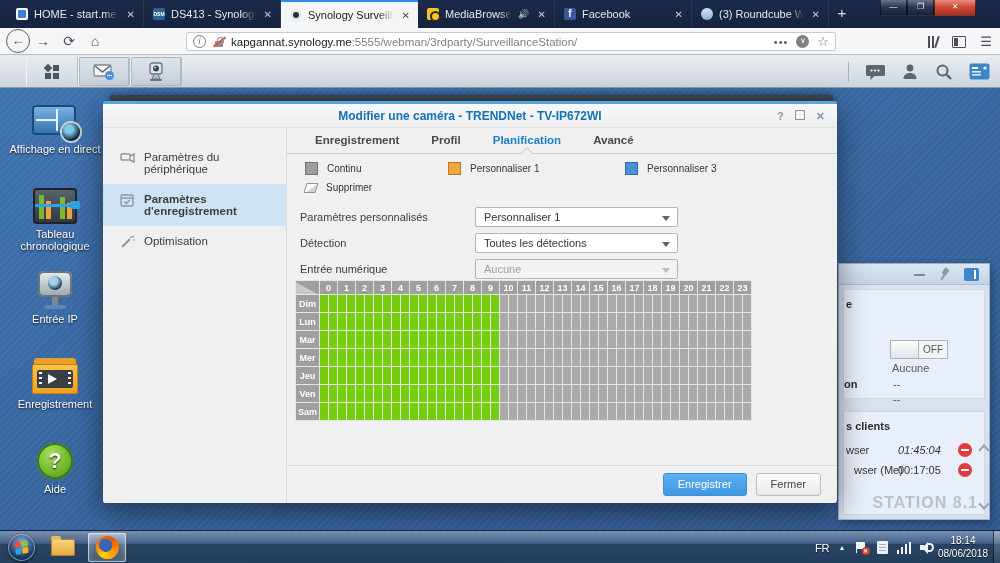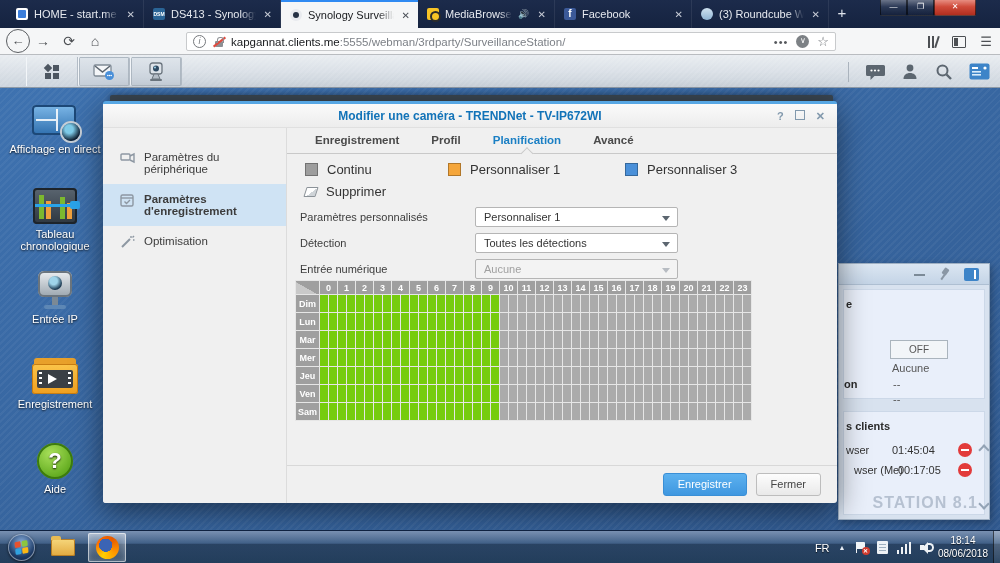--- a/index.html
+++ b/index.html
@@ -141,21 +141,21 @@
     background:linear-gradient(#dbe6f2,#c4d4e6); border-bottom:1px solid #aebfd2; }
   .ph-min { position:absolute; right:64px; top:10px; width:11px; height:2px; background:#7c8struct7; background:#7c8a97; }
   .ph-pin { position:absolute; right:38px; top:4px; width:12px; height:12px; }
   .ph-pin::before { content:""; position:absolute; left:4px; top:0; width:5px; height:7px; background:#8a97a5; border-radius:1px; transform:rotate(35deg); }
   .ph-pin::after { content:""; position:absolute; left:3px; top:6px; width:1.5px; height:6px; background:#8a97a5; transform:rotate(35deg); }
   .ph-dock { position:absolute; right:10px; top:4px; width:15px; height:13px; background:#3d84c8; border-radius:2px; }
   .ph-dock::after { content:""; position:absolute; right:3px; top:2px; bottom:2px; width:2px; background:#fff; }
   .panel-card1 { position:absolute; left:4px; right:4px; top:25px; height:110px; background:#e9effa; border:1px solid #ccd8e8; }
   .panel-card2 { position:absolute; left:4px; right:4px; top:147px; bottom:4px; background:#e9effa; border:1px solid #ccd8e8; }
   .frag-b { font-weight:bold; color:#2b2b2b; }
-  .toggle { position:absolute; left:46px; top:50px; width:58px; height:19px; border:1px solid #aab4bd; background:#f2f5f8; display:flex;flex-direction:column; }
+  .toggle { position:absolute; left:46px; top:50px; width:58px; height:19px; border:1px solid #aab4bd; background:#f2f5f8; display:flex; }
   .toggle .knob { width:28px; height:100%; background:linear-gradient(#fff,#dfe4e9); border-right:1px solid #aab4bd; }
   .toggle .lbl { flex:1; text-align:center; font-size:10px; line-height:17px; color:#555; }
   .rminus { position:absolute; width:14px; height:14px; border-radius:50%; background:#e23b3b; }
   .rminus::after { content:""; position:absolute; left:3px; top:6px; width:8px; height:2px; background:#fff; }
   .chev { position:absolute; width:8px; height:8px; border-right:2px solid #93a3b5; border-bottom:2px solid #93a3b5; }
   .chev.up { transform:rotate(-135deg); }
   .chev.down { transform:rotate(45deg); }
   .watermark { position:absolute; right:6px; bottom:2px; color:rgba(140,155,175,.55); font-weight:bold; font-size:16px; letter-spacing:1px; }
 
   
@@ -176,21 +176,21 @@
 
   .dlg-content { position:absolute; left:184px; top:24px; right:0; bottom:0; }
   .dlg-tabs { position:absolute; left:0; top:0; right:0; height:26px; display:flex; padding-left:12px;
     border-bottom:1px solid #c9c9c9; }
   .dtab { padding:0 16px; line-height:25px; font-size:11.5px; font-weight:bold; color:#4a4a4a; position:relative; }
   .dtab.active { color:#1a7fc4; }
   .dtab.active::after { content:""; position:absolute; left:50%; bottom:-5px; width:8px; height:8px; background:#f0f0f0;
     border-left:1px solid #c9c9c9; border-top:1px solid #c9c9c9; transform:translateX(-50%) rotate(45deg); }
 
   .legend { position:absolute; left:18px; top:34px; width:520px; display:grid;
-    grid-template-columns:143px 177px 1fr; row-gap:7px; font-size:13px; color:#333; }
+    grid-template-columns:143px 177px 1fr; row-gap:7px; font-size:10px; color:#333; }
   .litem { display:flex; align-items:center; gap:9px; }
   .swatch { width:13px; height:13px; border:1px solid rgba(0,0,0,.28); flex:none; }
   .swatch.sel { border:1px solid #5f5f5f; box-shadow:inset 0 0 0 1.5px #fff; }
   .eraser { width:12px; height:10px; background:linear-gradient(135deg,#fff 55%,#cfd4d8 56%); border:1px solid #8b9298;
     transform:skewX(-18deg); border-radius:1px; }
 
   .formblk { position:absolute; left:13px; top:76px; }
   .frow { display:flex; align-items:center; height:26px; }
   .flabel { width:175px; font-size:11px; color:#3c3c3c; }
   .fselect { width:203px; height:20px; background:#fff; border:1px solid #b5b5b5; border-radius:2px;
@@ -311,21 +311,21 @@
   <div class="navbar">
     <div class="backbtn">←</div>
     <div class="navbtn">→</div>
     <div class="navbtn">⟳</div>
     <div class="navbtn">⌂</div>
     <div class="urlbar">
       <span class="info-ic">i</span>
       <span class="lock-ic">
           <span class="lock-slash"></span>
         </span>
-      <span class="url-domain">kapgannat.clients.me</span>
+      <span class="url-domain">kapgannat.synology.me</span>
       <span class="url-path">:5555/webman/3rdparty/SurveillanceStation/</span>
       <span class="url-dots">•••</span>
       <span class="pocket-ic">∨</span>
       <span class="star-ic">☆</span>
     </div>
     <div class="nav-right">
       <span class="lib-ic">
           <i></i>
           <i></i>
           <i class="sl"></i>
@@ -452,21 +452,21 @@
         <span class="lbl">OFF</span>
       </div>
       <span style="position:absolute;left:48px;top:72px;color:#555;">Aucune</span>
       <span class="frag-b" style="position:absolute;left:0px;top:88px;">on</span>
       <span style="position:absolute;left:49px;top:88px;color:#555;">--</span>
       <span style="position:absolute;left:49px;top:103px;color:#555;">--</span>
     </div>
     <div class="panel-card2">
       <span class="frag-b" style="position:absolute;left:2px;top:8px;">s clients</span>
       <span style="position:absolute;left:2px;top:32px;">wser</span>
-      <span style="position:absolute;left:48px;top:32px;">01:45:04</span>
+      <span style="position:absolute;left:54px;top:32px;font-style:italic;">01:45:04</span>
       <span class="rminus" style="left:114px;top:31px;"></span>
       <span class="chev up" style="left:136px;top:34px;"></span>
       <span style="position:absolute;left:10px;top:52px;">wser (Me)</span>
       <span style="position:absolute;left:54px;top:52px;">00:17:05</span>
       <span class="rminus" style="left:114px;top:51px;"></span>
       <span class="chev down" style="left:136px;top:88px;"></span>
       <span class="watermark">STATION 8.1</span>
     </div>
   </div>
 

